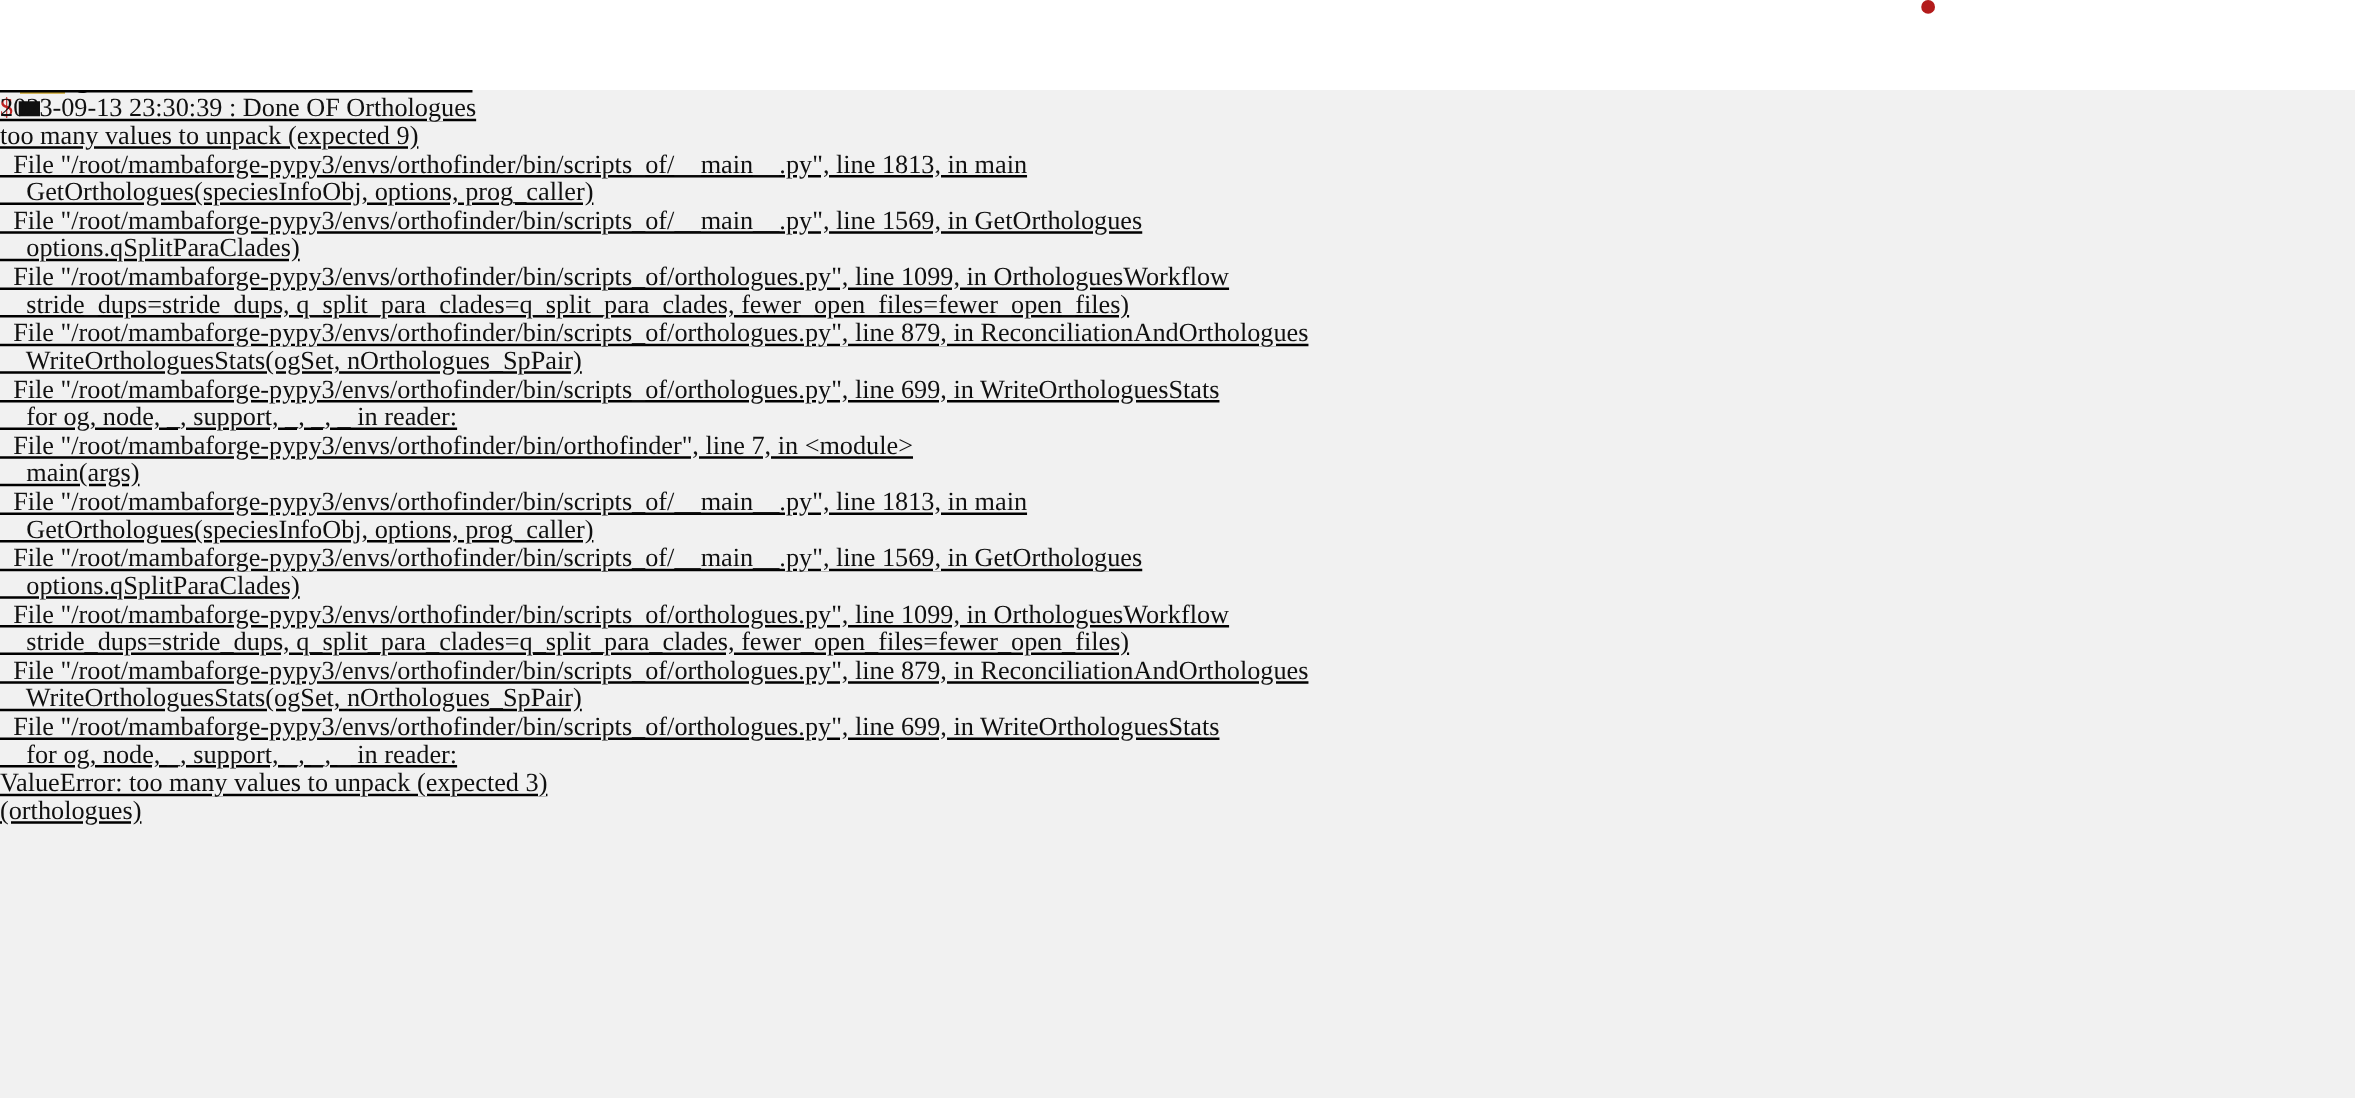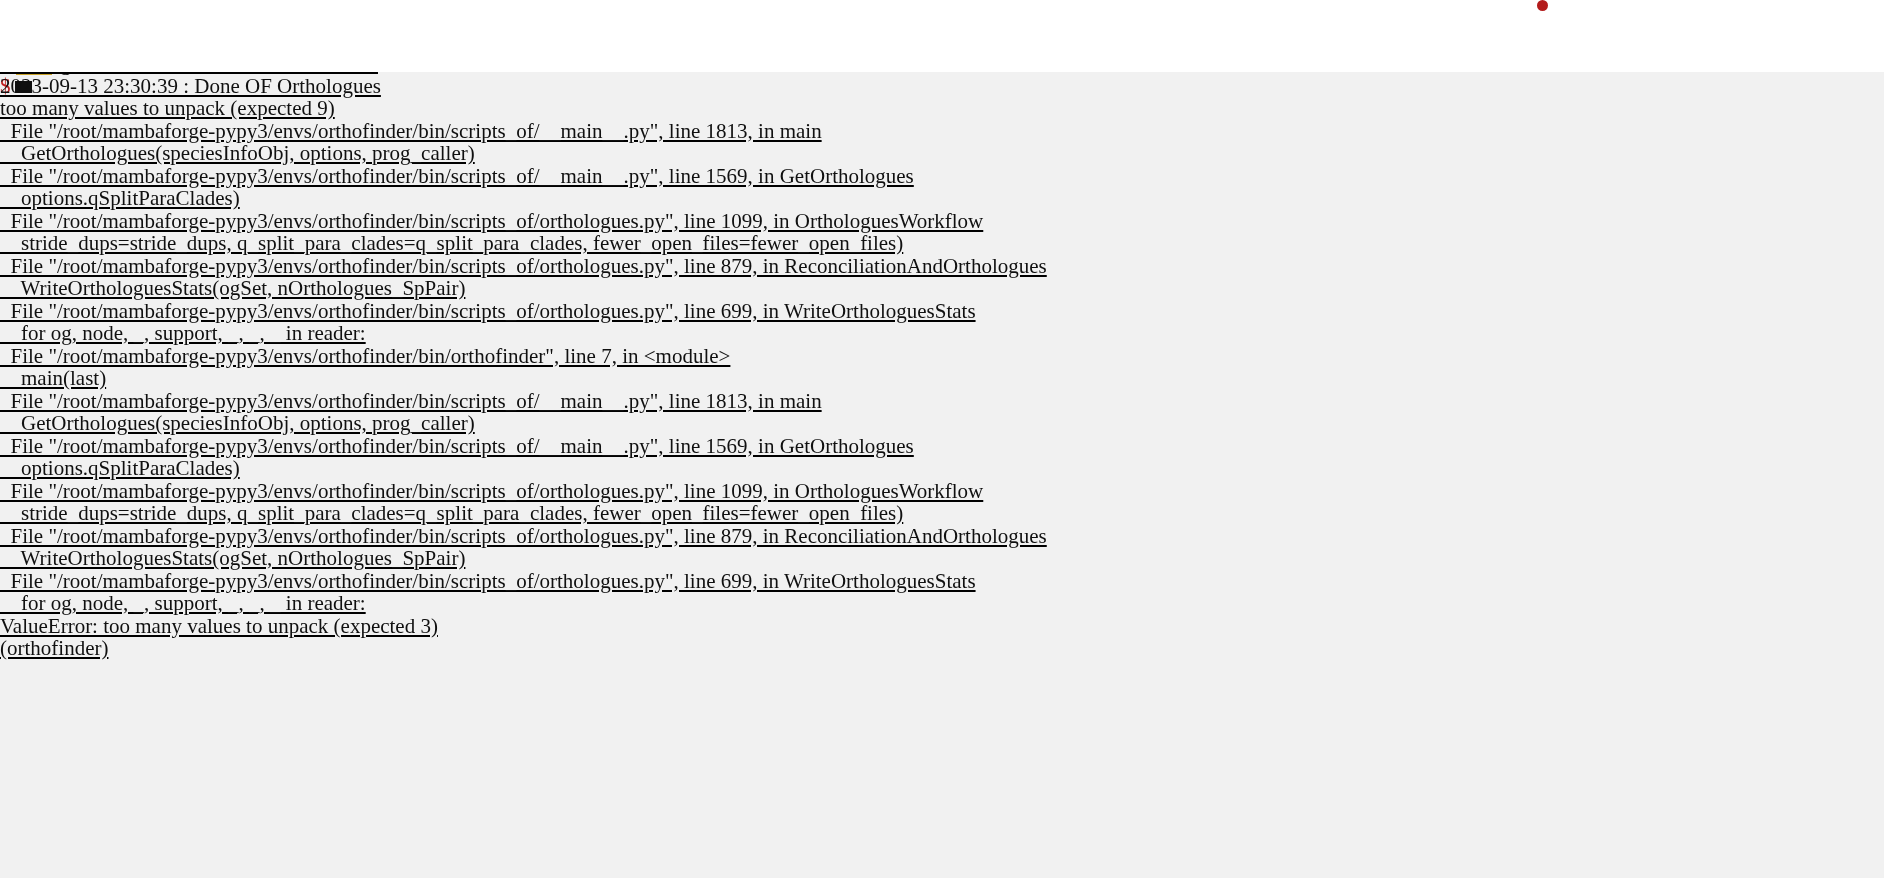--- a/index.html
+++ b/index.html
@@ -117,32 +117,32 @@
       <div class="line">    GetOrthologues(speciesInfoObj, options, prog_caller)</div>
       <div class="line">  File "/root/mambaforge-pypy3/envs/orthofinder/bin/scripts_of/__main__.py", line 1569, in GetOrthologues</div>
       <div class="line">    options.qSplitParaClades)</div>
       <div class="line">  File "/root/mambaforge-pypy3/envs/orthofinder/bin/scripts_of/orthologues.py", line 1099, in OrthologuesWorkflow</div>
       <div class="line">    stride_dups=stride_dups, q_split_para_clades=q_split_para_clades, fewer_open_files=fewer_open_files)</div>
       <div class="line">  File "/root/mambaforge-pypy3/envs/orthofinder/bin/scripts_of/orthologues.py", line 879, in ReconciliationAndOrthologues</div>
       <div class="line">    WriteOrthologuesStats(ogSet, nOrthologues_SpPair)</div>
       <div class="line">  File "/root/mambaforge-pypy3/envs/orthofinder/bin/scripts_of/orthologues.py", line 699, in WriteOrthologuesStats</div>
       <div class="line">    for og, node, _, support, _, _, _ in reader:</div>
       <div class="line">  File "/root/mambaforge-pypy3/envs/orthofinder/bin/orthofinder", line 7, in &lt;module&gt;</div>
-      <div class="line">    main(last)</div>
+      <div class="line">    main(args)</div>
       <div class="line">  File "/root/mambaforge-pypy3/envs/orthofinder/bin/scripts_of/__main__.py", line 1813, in main</div>
       <div class="line">    GetOrthologues(speciesInfoObj, options, prog_caller)</div>
       <div class="line">  File "/root/mambaforge-pypy3/envs/orthofinder/bin/scripts_of/__main__.py", line 1569, in GetOrthologues</div>
       <div class="line">    options.qSplitParaClades)</div>
       <div class="line">  File "/root/mambaforge-pypy3/envs/orthofinder/bin/scripts_of/orthologues.py", line 1099, in OrthologuesWorkflow</div>
       <div class="line">    stride_dups=stride_dups, q_split_para_clades=q_split_para_clades, fewer_open_files=fewer_open_files)</div>
       <div class="line">  File "/root/mambaforge-pypy3/envs/orthofinder/bin/scripts_of/orthologues.py", line 879, in ReconciliationAndOrthologues</div>
       <div class="line">    WriteOrthologuesStats(ogSet, nOrthologues_SpPair)</div>
       <div class="line">  File "/root/mambaforge-pypy3/envs/orthofinder/bin/scripts_of/orthologues.py", line 699, in WriteOrthologuesStats</div>
       <div class="line">    for og, node, _, support, _, _, _ in reader:</div>
       <div class="line">ValueError: too many values to unpack (expected 3)</div>
-      <div class="line">(orthofinder)</div>
+      <div class="line">(orthologues)</div>
     </div>
 
 <div class="line"><span class="seg seg-blue">#</span><span class="seg "> </span><span class="seg seg-hl">root</span><span class="seg "> </span><span class="seg seg-dark">@</span><span class="seg "> </span><span class="seg seg-green">whz</span><span class="seg "> </span><span class="seg seg-dark">in</span><span class="seg ">  </span><span class="seg seg-dim">~</span><span class="seg ">   </span><span class="seg seg-dark">[23:30:45]</span><span class="seg "> </span><span class="seg seg-dark">C:</span><span class="seg seg-red">1</span></div>
     <div class="line cursor-line"><span class="seg seg-red">$</span><span class="seg seg-dark"></span><span id="block-cursor"></span></div>
   </div>
 
 <div id="terminal-clip-mask" style="position:absolute;left:0;top:52px;width:1884px;height:20px;background:#ffffff;z-index:5;"></div>
 
 </body></html>

